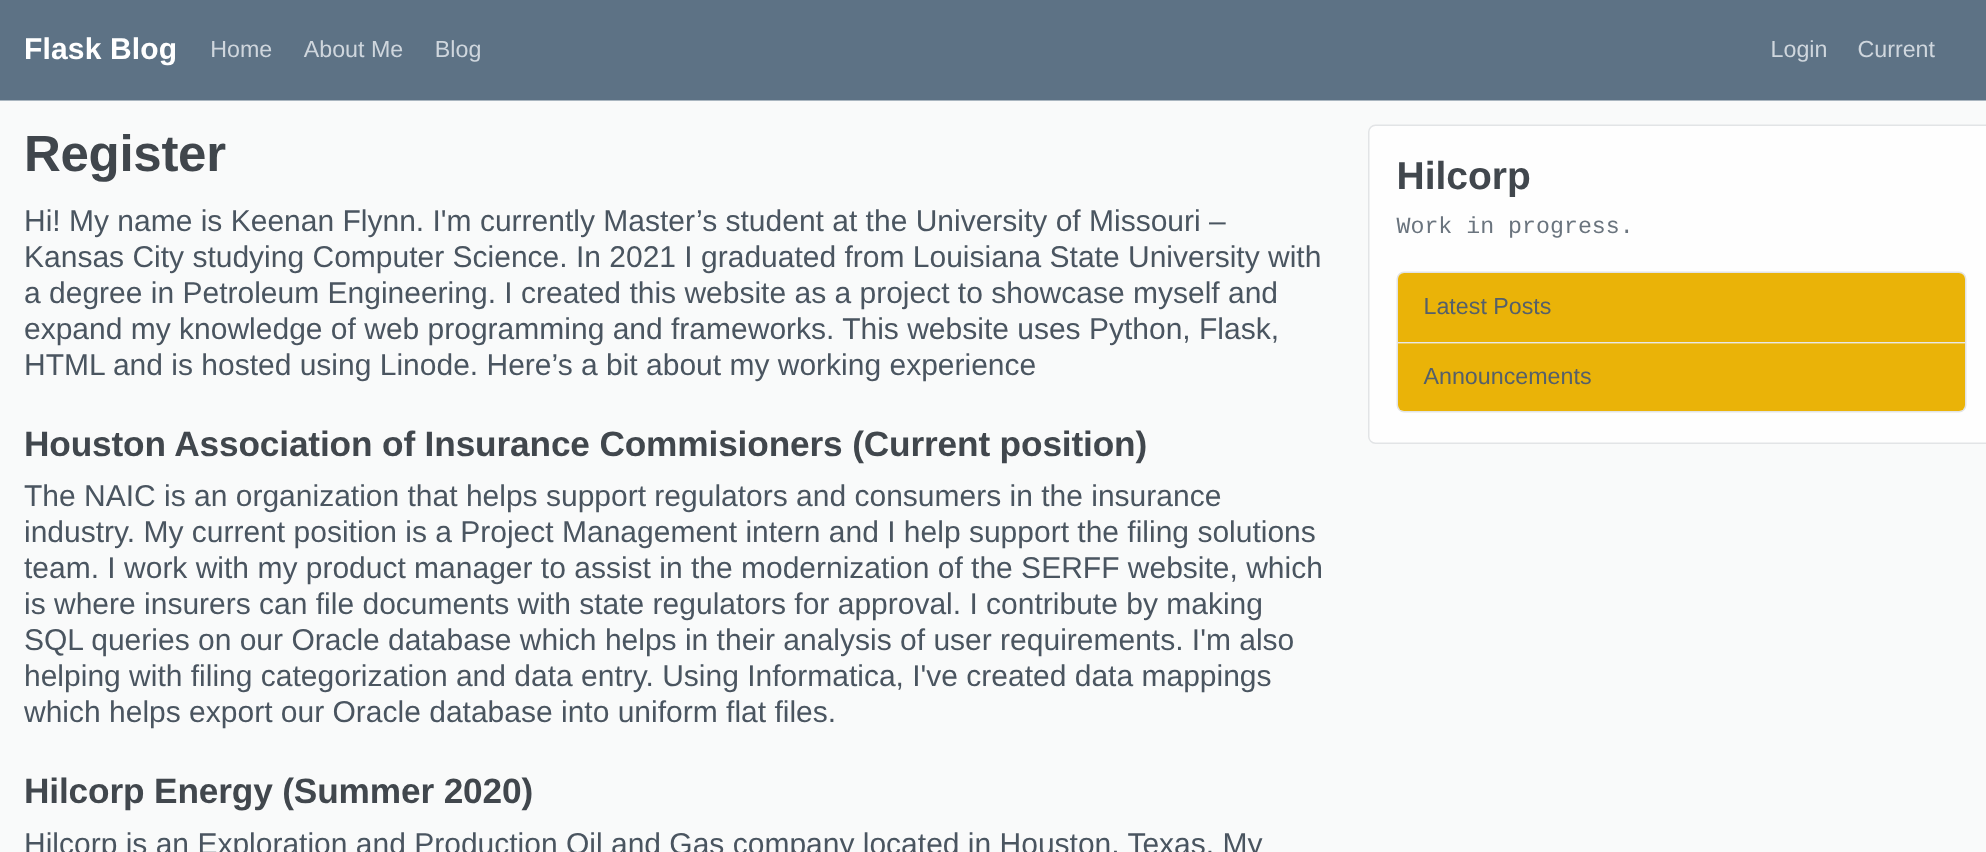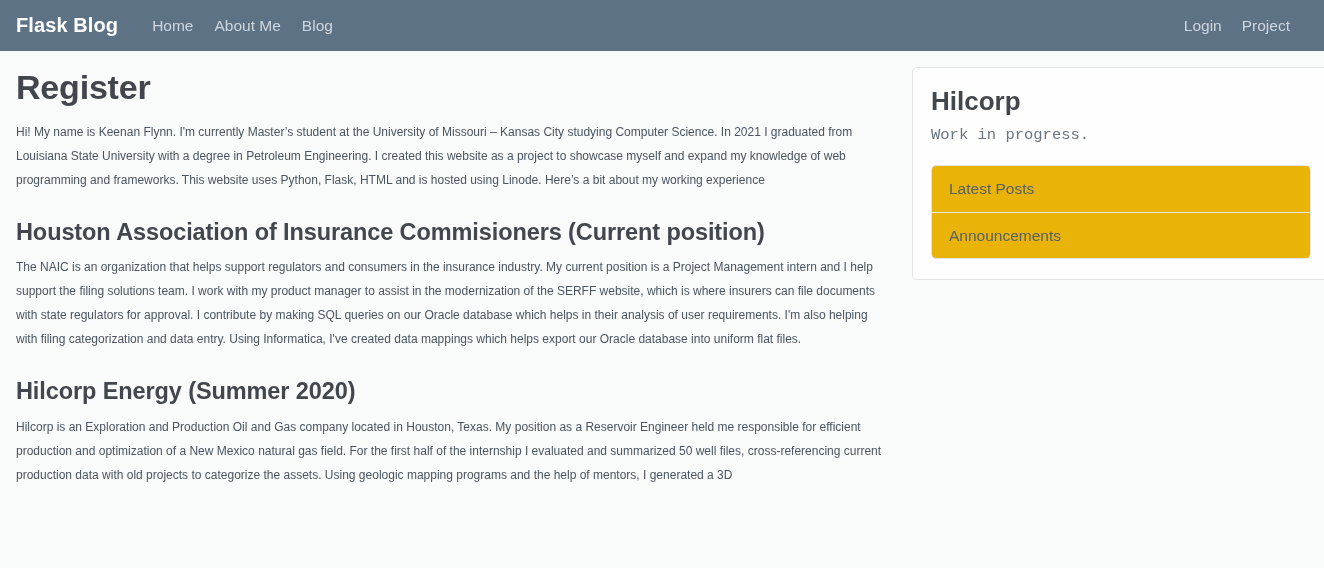--- a/index.html
+++ b/index.html
@@ -9,27 +9,26 @@
     padding: 0;
     width: 1324px;
     height: 568px;
     overflow: hidden;
     background: #f9fafa;
     font-family: "Liberation Sans", sans-serif;
   }
 
   
   .navbar {
-    height: 51px;
+    height: 67px;
     background: #5d7285;
     display: flex;
     align-items: center;
     padding: 0 16px;
     width: 100%;
-    gap: 12px;
   }
   .navbar-brand {
     color: #ffffff;
     font-size: 20px;
     font-weight: bold;
     letter-spacing: 0.1px;
     margin-right: 22px;
     text-decoration: none;
     white-space: nowrap;
   }
@@ -82,21 +81,21 @@
   }
   .section-title {
     font-size: 23.5px;
     font-weight: 600;
     color: #41474d;
     margin: 26px 0 8px 0;
     line-height: 1.25;
     letter-spacing: -0.1px;
   }
   .body-text {
-    font-size: 12px;
+    font-size: 20px;
     color: #4a5560;
     line-height: 24px;
     margin: 0;
     max-width: 866px;
   }
 
   
   .sidebar-card {
     background: #fefefe;
     border: 1px solid #e2e4e6;
@@ -148,21 +147,21 @@
     </li>
     <li>
       <a class="nav-link" href="#">Blog</a>
     </li>
   </ul>
   <ul class="nav-links nav-links-right">
     <li>
       <a class="nav-link" href="#">Login</a>
     </li>
     <li>
-      <a class="nav-link" href="#">Project</a>
+      <a class="nav-link" href="#">Current</a>
     </li>
   </ul>
 </nav>
 
 <div class="container">
 
   <div class="main-col">
     <h1 class="page-title">Register</h1>
     <p class="body-text">Hi! My name is Keenan Flynn. I'm currently Master’s student at the University of Missouri – Kansas City studying Computer Science. In 2021 I graduated from Louisiana State University with a degree in Petroleum Engineering. I created this website as a project to showcase myself and expand my knowledge of web programming and frameworks. This website uses Python, Flask, HTML and is hosted using Linode. Here’s a bit about my working experience</p>
 

